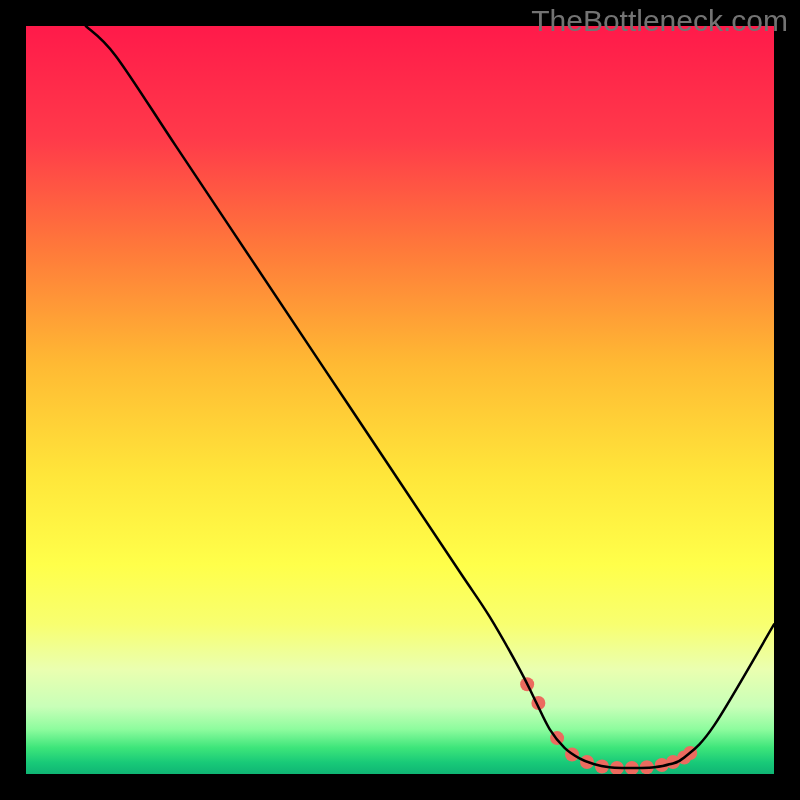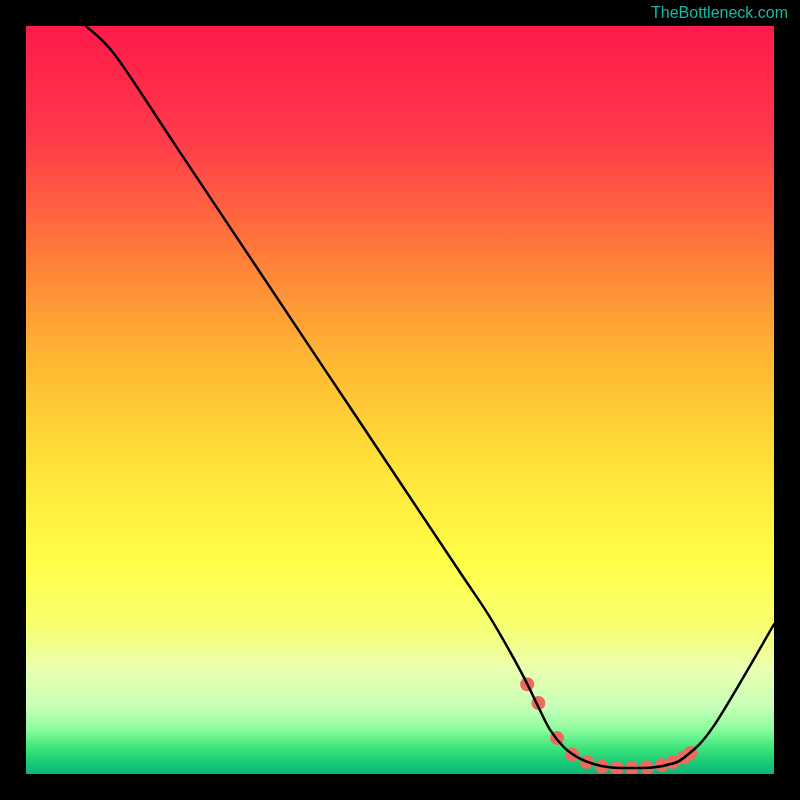--- a/index.html
+++ b/index.html
@@ -7,22 +7,22 @@
     width: 800px;
     height: 800px;
     background: #000;
     position: relative;
     font-family: Arial, sans-serif;
   }
   .watermark {
     position: absolute;
     top: 4px;
     right: 12px;
-    color: #14b8a6;
-    font-size: 16px;
+    color: #737373;
+    font-size: 30px;
     font-weight: 500;
     z-index: 10;
   }
   .plot-area {
     position: absolute;
     left: 26px;
     top: 26px;
     width: 748px;
     height: 748px;
     overflow: hidden;

